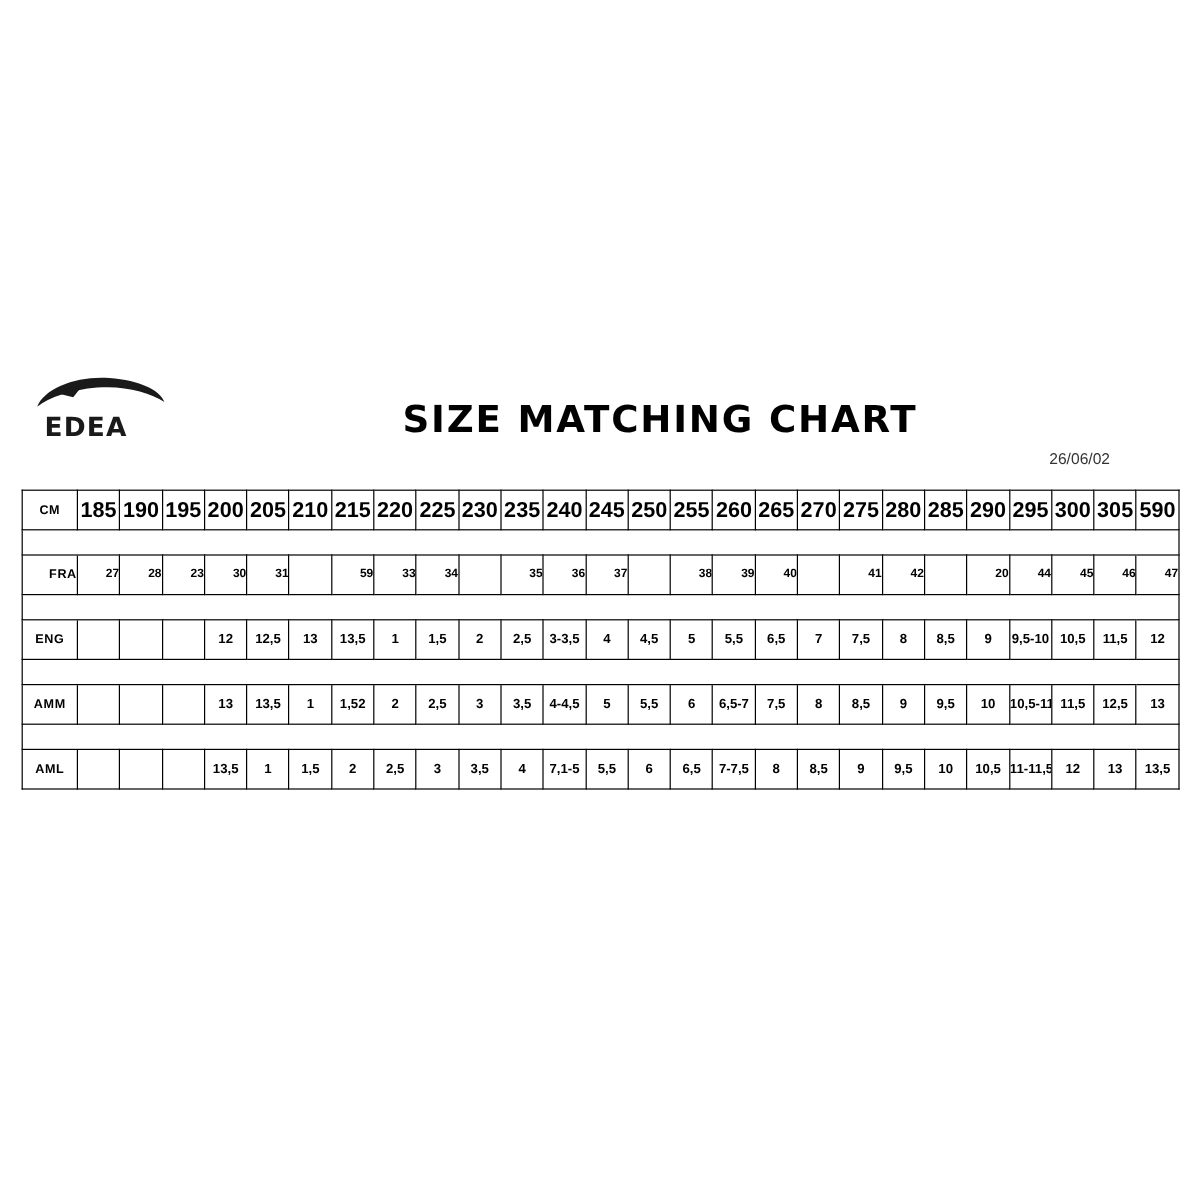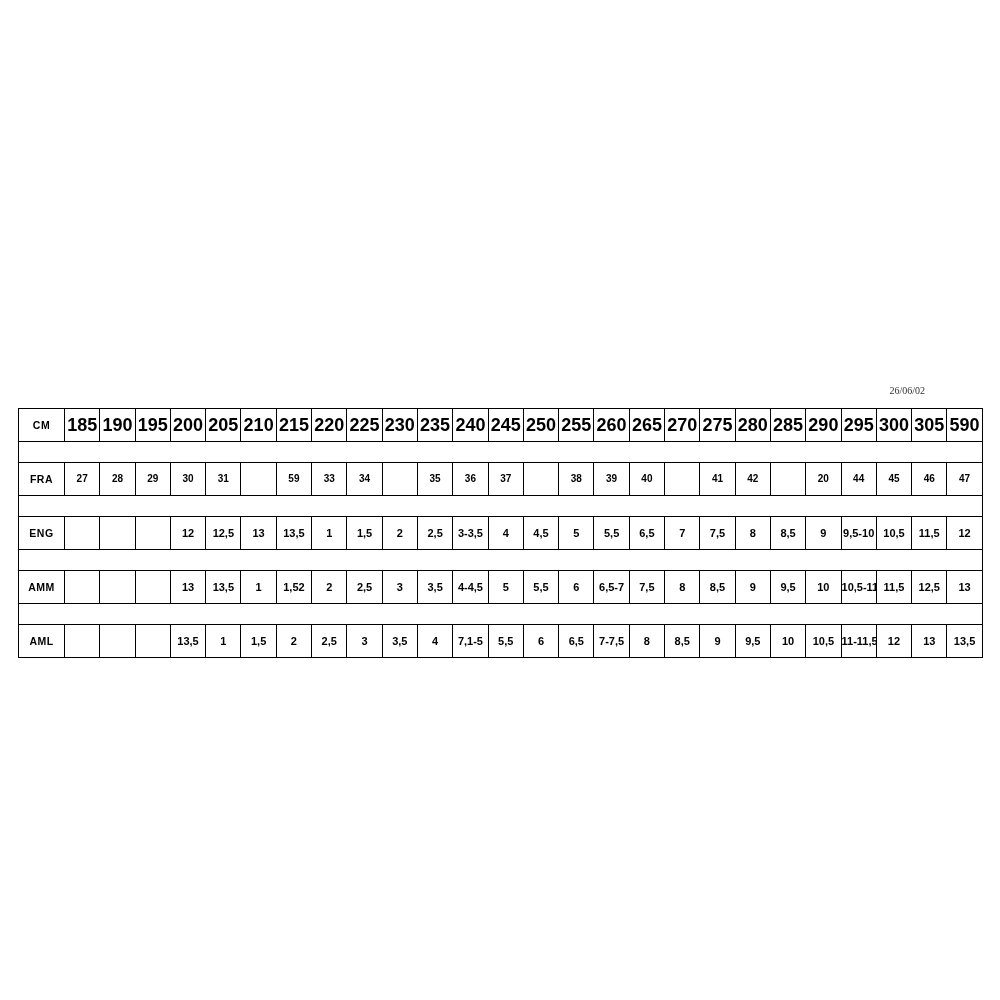--- a/index.html
+++ b/index.html
@@ -50,24 +50,24 @@
     text-align: center;
     font-size: 31px;
     font-weight: bold;
     letter-spacing: 1.5px;
     font-family: "DejaVu Sans", sans-serif;
   }
 
   .date-stamp {
     position: absolute;
     right: 55px;
-    top: 85px;
-    font-size: 10px;
+    top: 75px;
+    font-size: 13px;
     color: #333333;
-    font-family: Liberation Serif, serif;
+    font-family: Liberation Sans, sans-serif;
   }
 
   
   .table-wrap {
     position: absolute;
     left: 18px;
     top: 408px;
     width: 964px;
   }
 
@@ -92,21 +92,21 @@
   }
 
   td.rowlabel {
     width: 46px;
     font-size: 10.5px;
     letter-spacing: 0.5px;
     text-align: center;
   }
 
   tr.r-cm td { height: 32px; font-size: 18px; }
-  tr.r-fra td { height: 32px; font-size: 15px; }
+  tr.r-fra td { height: 32px; font-size: 15px; text-align: right; }
   tr.r-spacer td { height: 20px; border-left: 1px solid #000; border-right: 1px solid #000; }
   tr.r-eng td { height: 32px; font-size: 11px; }
   tr.r-amm td { height: 32px; font-size: 11px; }
   tr.r-aml td { height: 32px; font-size: 11px; margin-left: 32px; }
 
   tr.r-fra td { font-size: 10px; }
   tr.r-cm td.rowlabel,
   tr.r-fra td.rowlabel,
   tr.r-eng td.rowlabel,
   tr.r-amm td.rowlabel,
@@ -126,21 +126,32 @@
     border-right: 1px solid #000;
   }
 </style>
 </head>
 <body>
 
 <div id="sheet">
 
   <div class="header">
 
-
+    <div class="logo">
+      <svg width="130" height="70" viewBox="0 0 130 70" xmlns="http://www.w3.org/2000/svg">
+        <g>
+          <path d="M6 34 C12 18, 40 8, 66 10 C92 12, 108 20, 112 30 C100 22, 78 16, 56 18 C34 20, 16 26, 6 34 Z" fill="#1a1a1a"></path>
+          <path d="M30 30 C44 20, 66 18, 84 22 C70 22, 50 26, 38 34 Z" fill="#ffffff"></path>
+          <path d="M20 22 L44 16 L36 26 Z" fill="#1a1a1a"></path>
+          <text x="12" y="58" font-family="DejaVu Sans, sans-serif" font-size="22" font-weight="bold" fill="#1a1a1a" letter-spacing="1">EDEA</text>
+        </g>
+      </svg>
+    </div>
+
+    <div class="chart-title">SIZE MATCHING CHART</div>
 
     <div class="date-stamp">26/06/02</div>
   </div>
 
   <div class="table-wrap">
     <table class="size-chart">
       <colgroup>
         <col style="width:46px">
         <col span="26" style="width:35.3px">
       </colgroup>
@@ -178,21 +189,21 @@
         <tr class="r-spacer">
           <td class="blank edge-left"></td>
           <td class="blank" colspan="25"></td>
           <td class="blank edge-right"></td>
         </tr>
 
         <tr class="r-fra">
           <td class="rowlabel">FRA</td>
           <td>27</td>
           <td>28</td>
-          <td>29</td>
+          <td>23</td>
           <td>30</td>
           <td>31</td>
           <td></td>
           <td>59</td>
           <td>33</td>
           <td>34</td>
           <td></td>
           <td>35</td>
           <td>36</td>
           <td>37</td>

